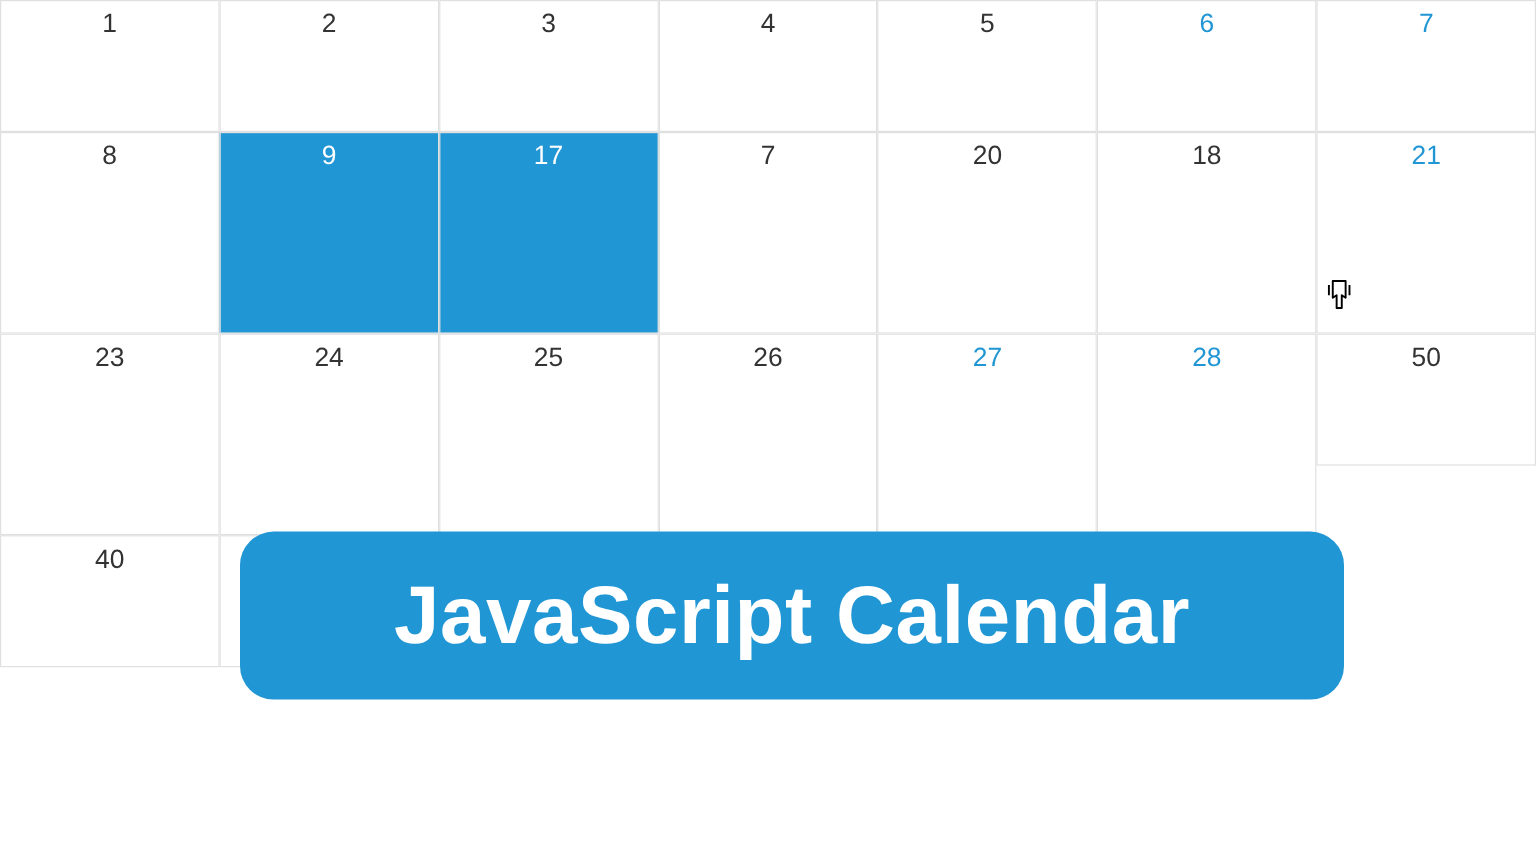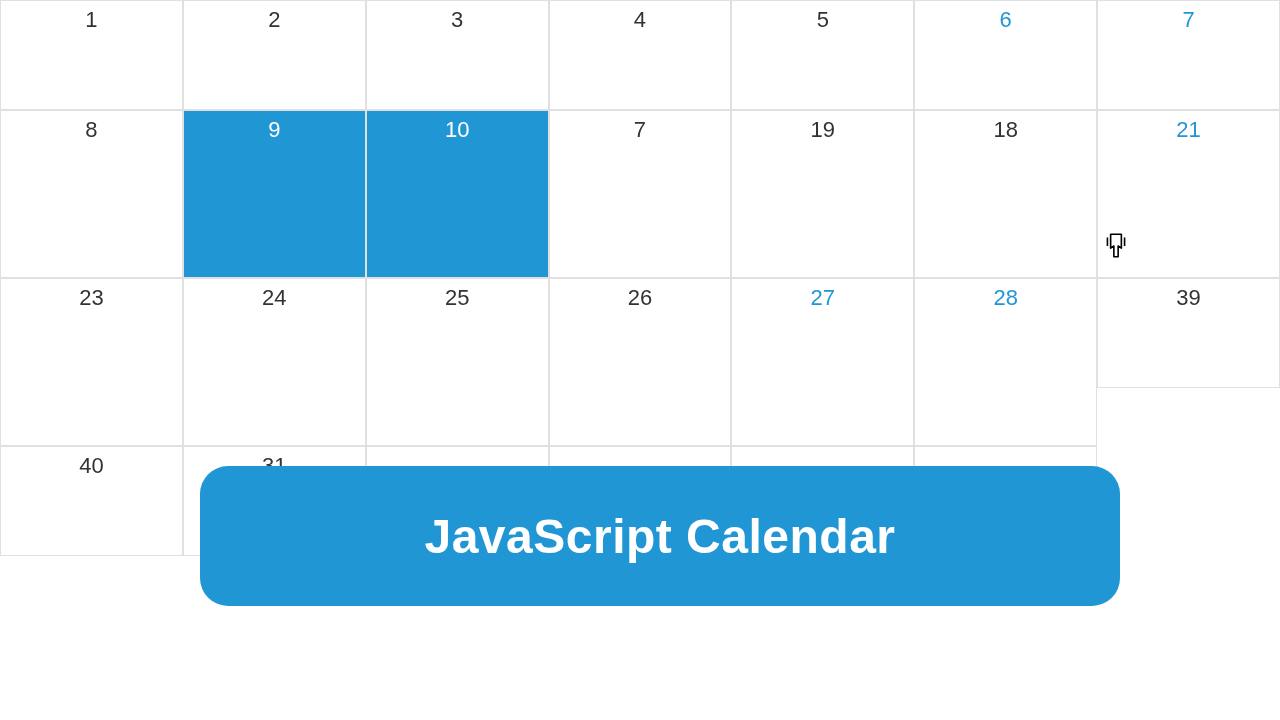--- a/index.html
+++ b/index.html
@@ -42,30 +42,30 @@
   .day-cell.selected .day-number {
     color: #fff;
     font-weight: 400;
   }
 
   .day-cell.empty .day-number { color: transparent; }
 
   .overlay-label {
     position: absolute;
     left: 200px;
-    top: 466px;
+    top: 443px;
     width: 920px;
     height: 140px;
     background: #2196d4;
     border-radius: 28px;
     display: flex;
     align-items: center;
     justify-content: center;
     color: #fff;
-    font-size: 48px;
+    font-size: 68px;
     font-weight: 700;
     letter-spacing: 0.5px;
   }
 
   .cursor {
     position: absolute;
     left: 1103px;
     top: 231px;
     width: 26px;
     height: 30px;
@@ -98,27 +98,27 @@
     <div class="day-cell first-row weekend">
       <span class="day-number">7</span>
     </div>
     <div class="day-cell">
       <span class="day-number">8</span>
     </div>
     <div class="day-cell selected">
       <span class="day-number">9</span>
     </div>
     <div class="day-cell selected">
-      <span class="day-number">10</span>
+      <span class="day-number">17</span>
     </div>
     <div class="day-cell">
       <span class="day-number">7</span>
     </div>
     <div class="day-cell">
-      <span class="day-number">19</span>
+      <span class="day-number">20</span>
     </div>
     <div class="day-cell">
       <span class="day-number">18</span>
     </div>
     <div class="day-cell weekend">
       <span class="day-number">21</span>
     </div>
     <div class="day-cell">
       <span class="day-number">23</span>
     </div>
@@ -131,21 +131,21 @@
     <div class="day-cell">
       <span class="day-number">26</span>
     </div>
     <div class="day-cell weekend">
       <span class="day-number">27</span>
     </div>
     <div class="day-cell weekend">
       <span class="day-number">28</span>
     </div>
     <div class="day-cell last-row">
-      <span class="day-number">39</span>
+      <span class="day-number">50</span>
     </div>
     <div class="day-cell last-row">
       <span class="day-number">40</span>
     </div>
     <div class="day-cell last-row">
       <span class="day-number">31</span>
     </div>
     <div class="day-cell last-row empty">
       <span class="day-number"></span>
     </div>

